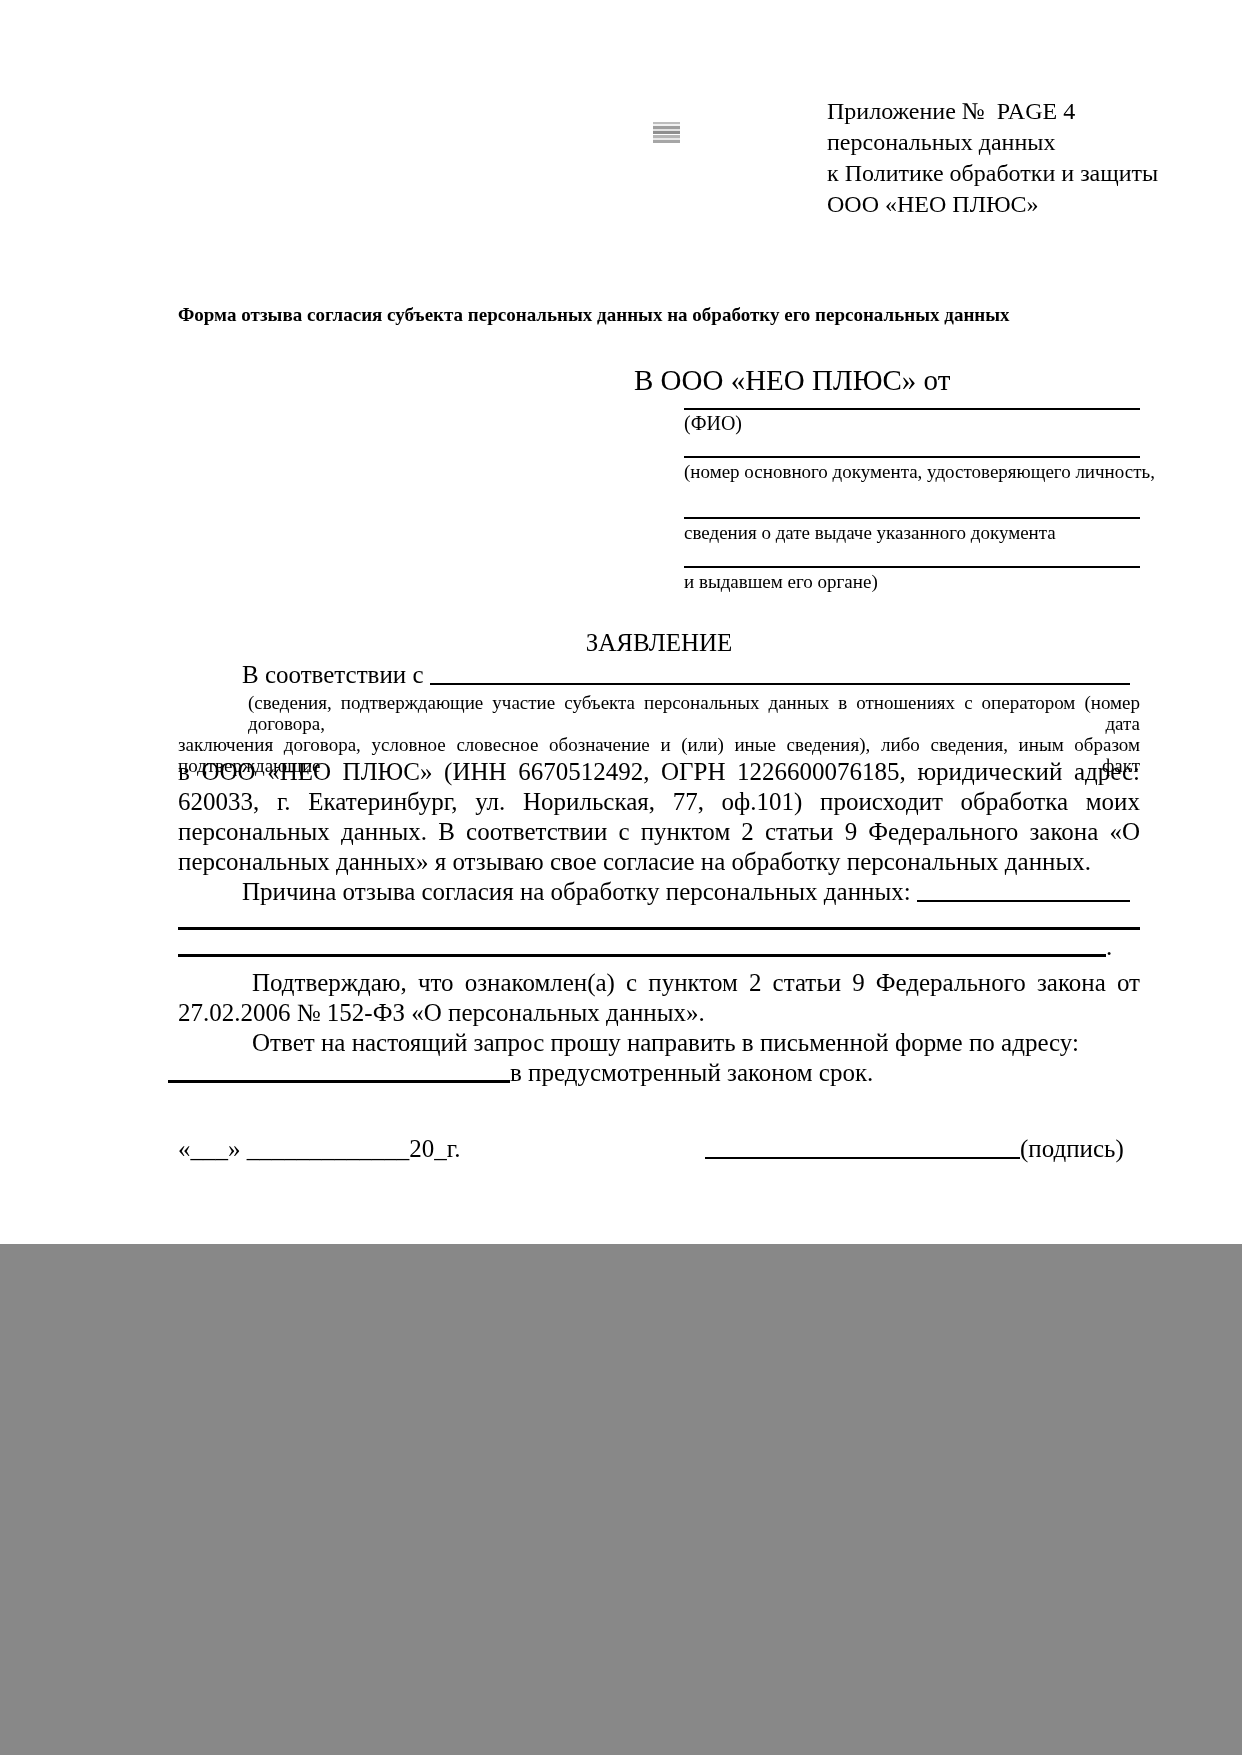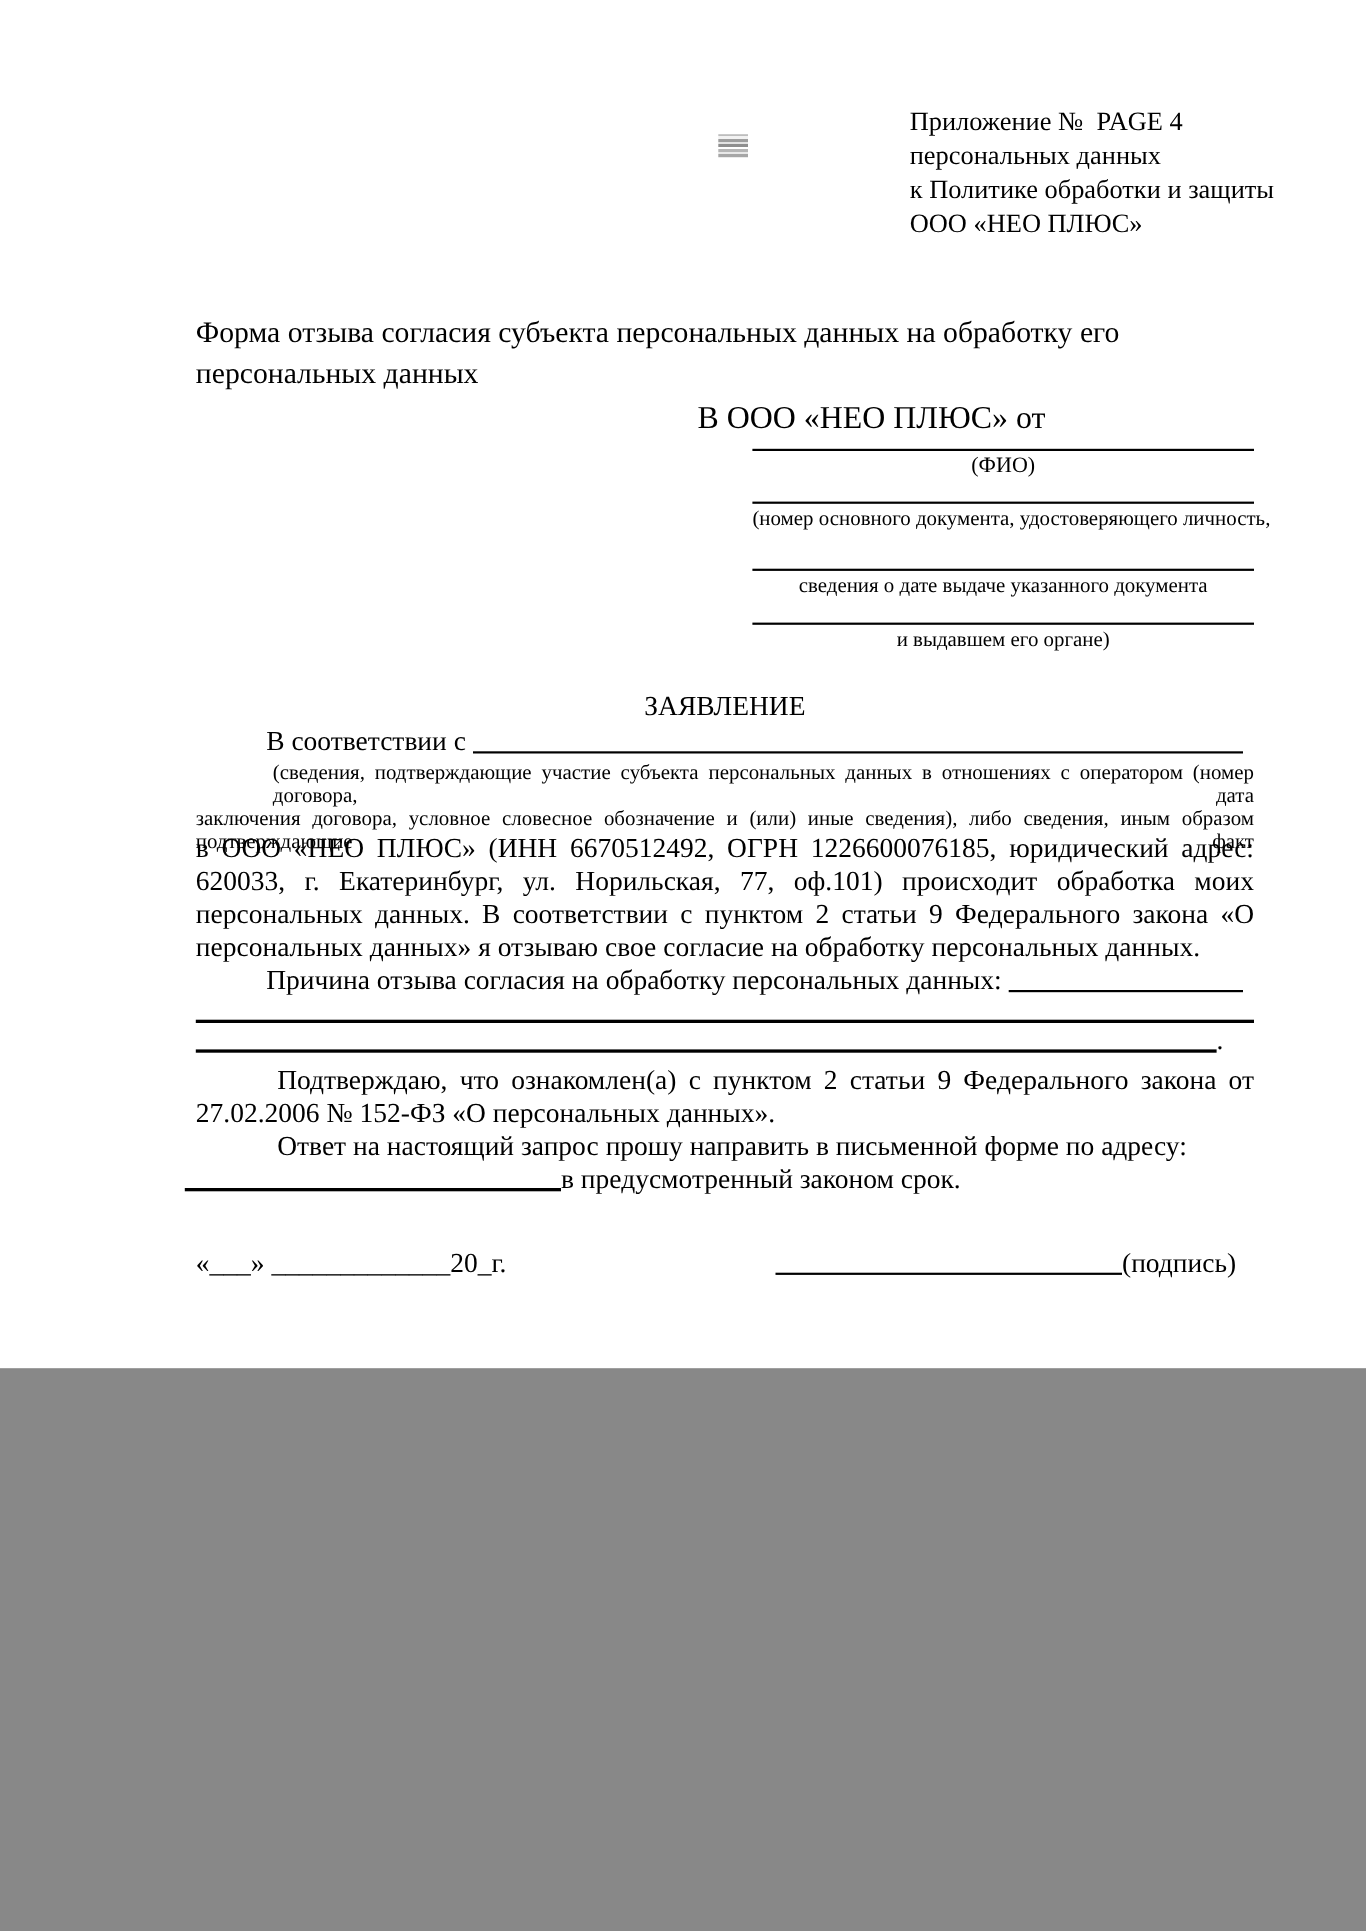--- a/index.html
+++ b/index.html
@@ -15,27 +15,27 @@
   .hdr { position:absolute; left:827px; top:96px; font-size:24px; line-height:31px; }
 
   
   .stamp {
     position:absolute; left:653px; top:122px; width:27px; height:21px;
     background:repeating-linear-gradient(180deg,
       #bdbdbd 0 2px,#f2f2f2 2px 4px,#9e9e9e 4px 7px,#e3e3e3 7px 9px,
       #8f8f8f 9px 12px,#ffffff 12px 13px,#b5b5b5 13px 16px,#e8e8e8 16px 18px,#a6a6a6 18px 21px);
   }
 
-  .title { position:absolute; left:178px; top:284px; width:966px;
-           font-size:27px; font-weight:normal; line-height:37px; }
+  .title { position:absolute; left:178px; top:296px; width:966px;
+           font-size:19px; font-weight:bold; line-height:37px; }
 
   .to-line { position:absolute; left:634px; top:364px; font-size:29px; }
 
   .rule  { position:absolute; left:684px; width:456px; border-top:2px solid #000; height:0; }
-  .cap   { position:absolute; left:684px; width:456px; text-align:center;
+  .cap   { position:absolute; left:684px; width:456px; 
            white-space:nowrap; font-size:19px; }
   .cap-fio { font-size:20px; }
 
   .zayav { position:absolute; left:178px; top:629px; width:962px;
            text-align:center; font-size:25px; }
 
   .flexrow { position:absolute; left:168px; width:962px; display:flex;
              align-items:flex-end; font-size:25px; line-height:30px; }
   .ind  { flex:none; width:74px; }
   .fill { flex:1; border-bottom:2px solid #000; margin-bottom:5px; }

